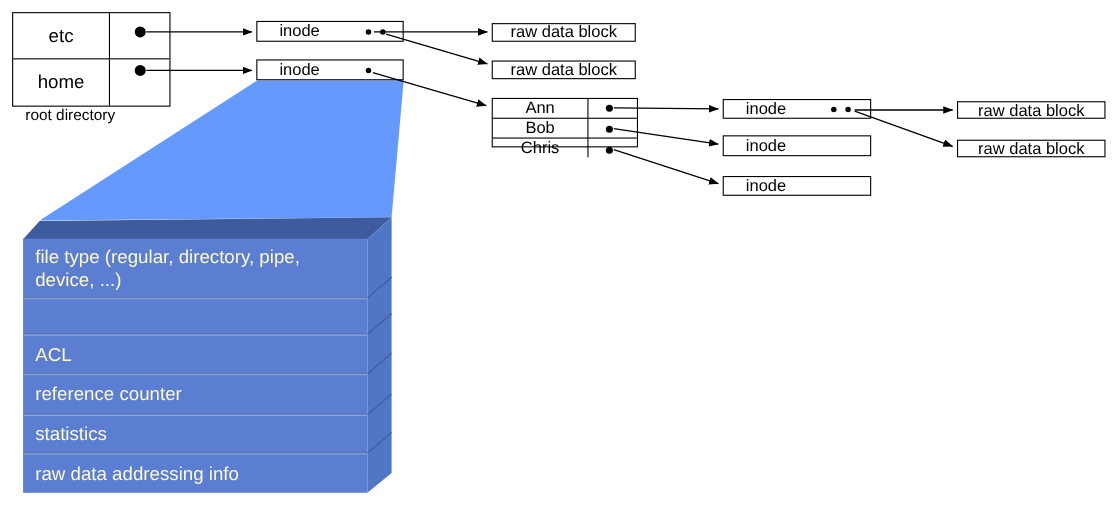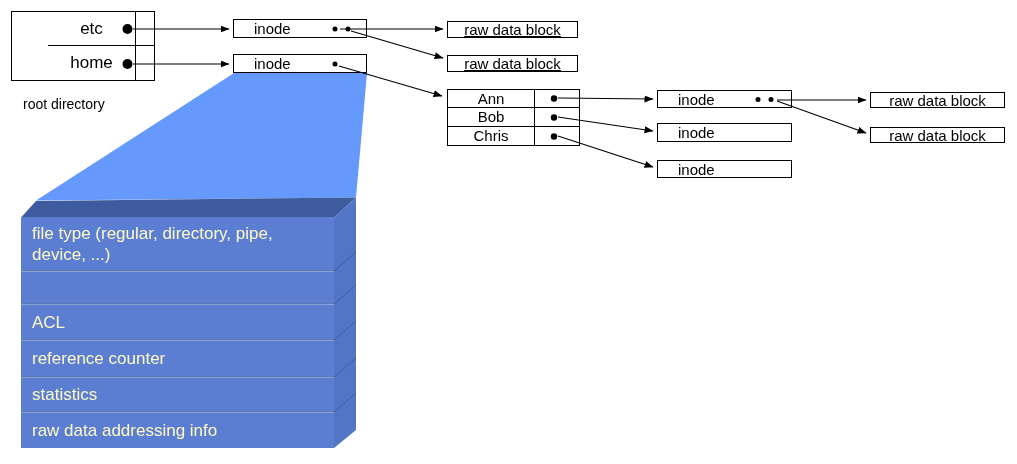--- a/index.html
+++ b/index.html
@@ -10,32 +10,32 @@
   .layer { position:absolute; left:0; top:0; width:1017px; height:464px; }
   svg.layer { pointer-events:none; }
 
   
   .box {
     position:absolute; box-sizing:border-box; background:#fff;
     border:1px solid #000; font-size:15px; display:flex; align-items:center;
     white-space:nowrap;
   }
   .lbl-left   { padding-left:20px; justify-content:flex-start; }
-  .lbl-center { justify-content:center;text-decoration:underline; }
+  .lbl-center { justify-content:center; }
 
   
   .dirtable { position:absolute; box-sizing:border-box; background:#fff; display:grid; }
   .cell { display:flex; align-items:center; justify-content:center; box-sizing:border-box; white-space:nowrap; }
 
-  #root-table { left:11px; top:11px; width:144px; height:70px;
-    border:1.5px solid #000; grid-template-columns:88px 1fr; grid-template-rows:1fr 1fr; font-size:17px;padding-left:36px; }
+  #root-table { left:11px; top:11px; width:144px; height:86px;
+    border:1.5px solid #000; grid-template-columns:88px 1fr; grid-template-rows:1fr 1fr; font-size:17px; }
   #root-table .name { border-right:1.5px solid #000; }
   #root-table .r1 { border-bottom:1.5px solid #000; }
 
-  #home-table { left:447px; top:89px; width:133px; height:57px;
+  #home-table { left:447px; top:89px; width:133px; height:45px;
     border:1px solid #000; grid-template-columns:87px 1fr; grid-template-rows:1fr 1fr 1fr; font-size:15px; }
   #home-table .name { border-right:1px solid #000; }
   #home-table .r1, #home-table .r2 { border-bottom:1px solid #000; }
 
   #root-caption { position:absolute; left:23px; top:96px; font-size:14px; }
 
   
   #inode-detail {
     position:absolute; left:21px; top:217px; width:313px; height:231px;
     background:#5b7ed2;

